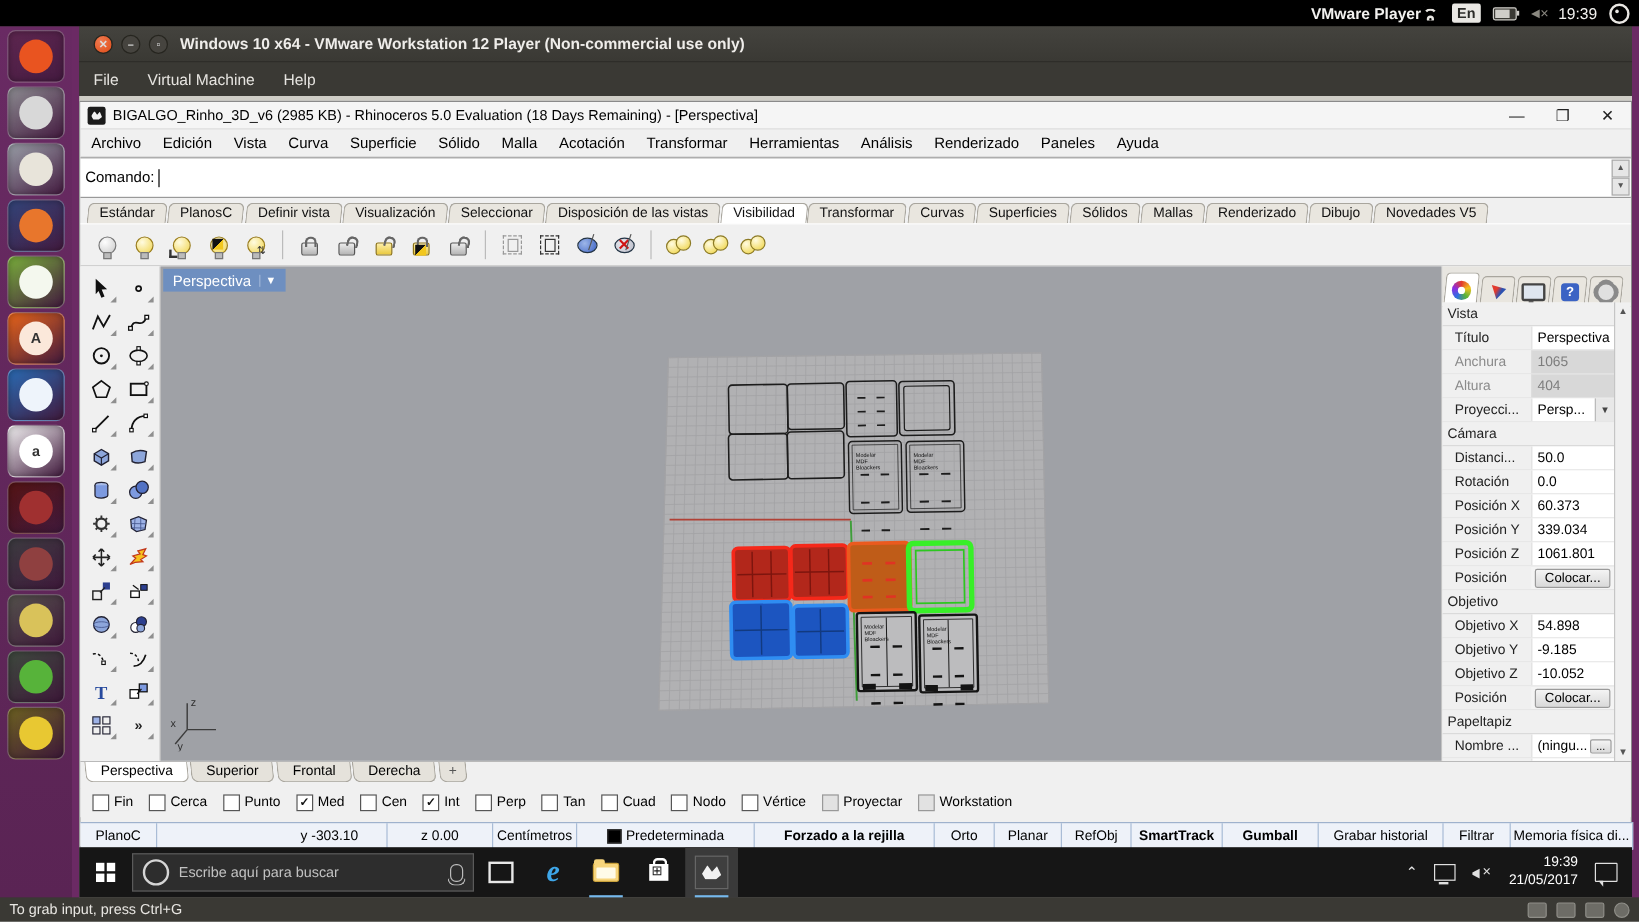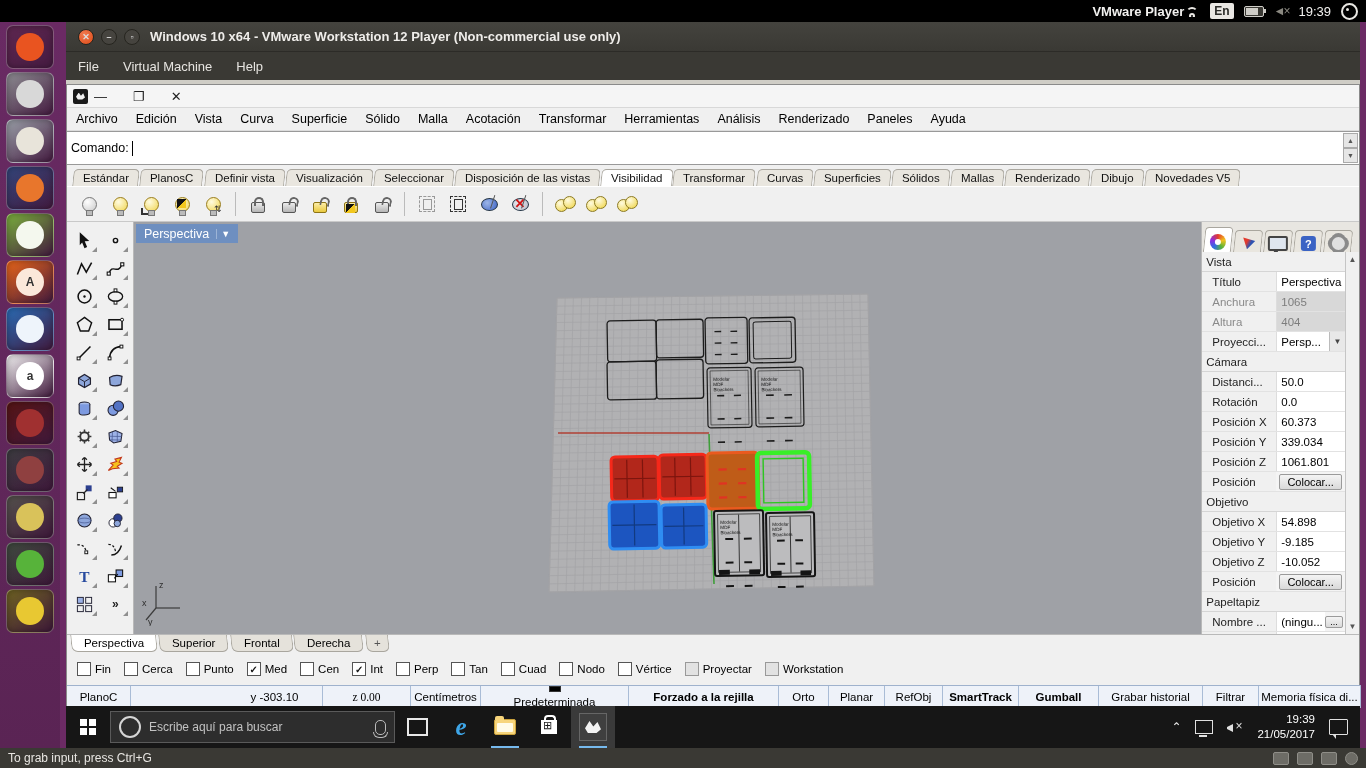--- a/index.html
+++ b/index.html
@@ -276,20 +276,21 @@
 <div class="abs" id="vm-menus">
     <span class="mi">File</span>
     <span class="mi">Virtual Machine</span>
     <span class="mi">Help</span>
   </div>
 
 <div class="abs" id="vm-screen">
   <div id="rhino">
     <div id="r-title">
       <span class="rlogo"></span>
+      <span class="ttl">BIGALGO_Rinho_3D_v6 (2985 KB) - Rhinoceros 5.0 Evaluation (18 Days Remaining) - [Perspectiva]</span>
       <span class="winbtns">
         <span>—</span>
         <span>❐</span>
         <span>✕</span>
       </span>
     </div>
     <div id="r-menu">
         <span class="mi">Archivo</span>
         <span class="mi">Edición</span>
         <span class="mi">Vista</span>
@@ -973,27 +974,27 @@
     <div id="statusbar">
         <span class="scell" style="width: 64px;">
           <span>PlanoC</span>
         </span>
         <span class="scell" style="width: 96px; margin-top: 21px;">
           <span>x 144.28</span>
         </span>
         <span class="scell" style="width: 96px;">
           <span>y -303.10</span>
         </span>
-        <span class="scell" style="width: 88px; font-family: Liberation Serif, serif;">
+        <span class="scell" style="width: 88px;">
           <span>z 0.00</span>
         </span>
         <span class="scell" style="width: 70px;">
           <span>Centímetros</span>
         </span>
-        <span class="scell" style="width: 148px; flex-direction: column;">
+        <span class="scell" style="width: 148px;">
           <i class="swatch"></i>
           <span>Predeterminada</span>
         </span>
         <span class="scell b" style="width: 150px;">
           <span>Forzado a la rejilla</span>
         </span>
         <span class="scell" style="width: 50px;">
           <span>Orto</span>
         </span>
         <span class="scell" style="width: 56px;">

